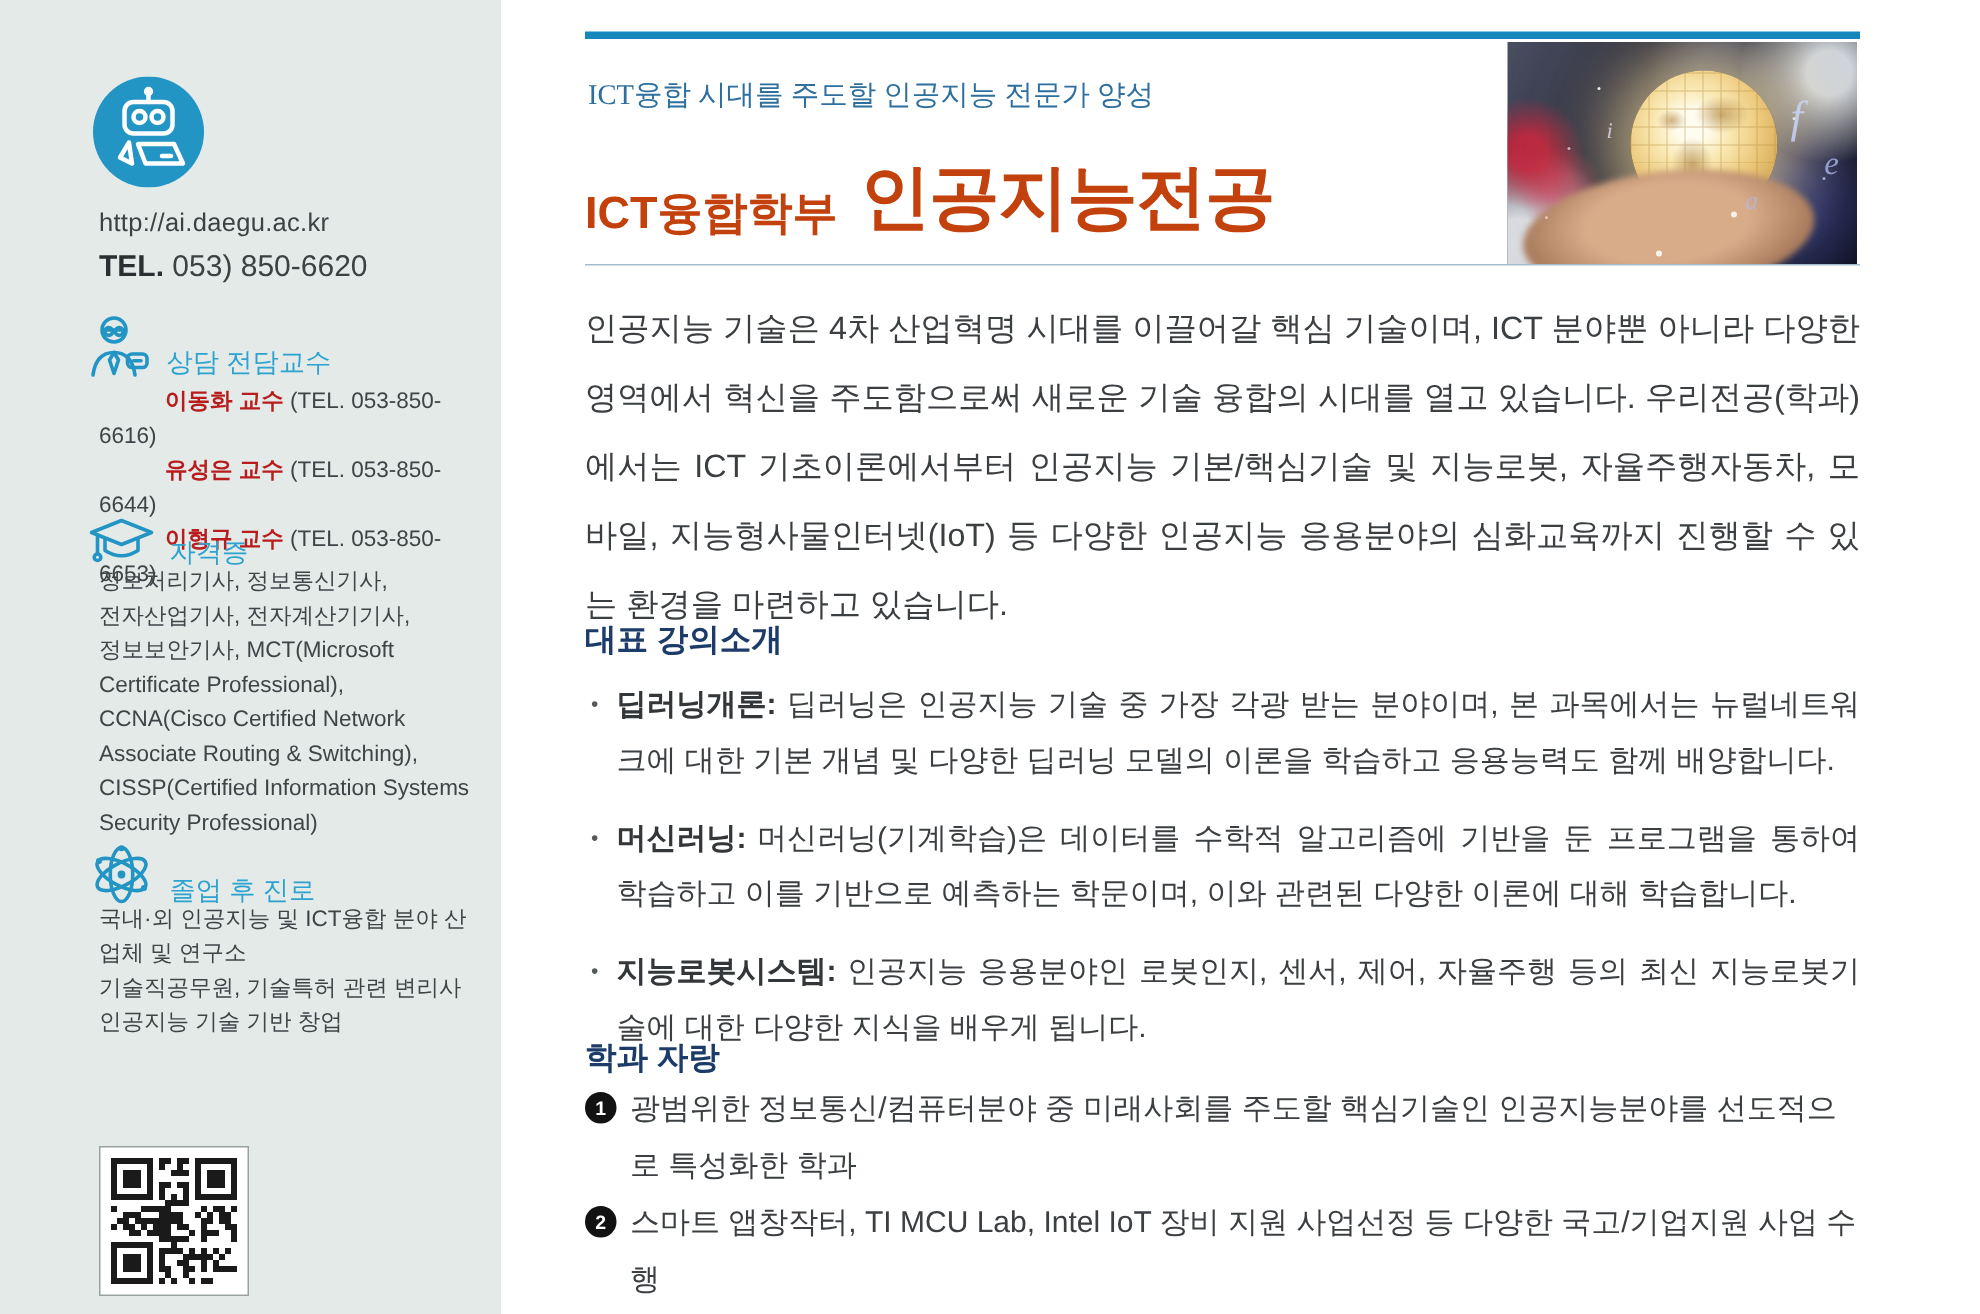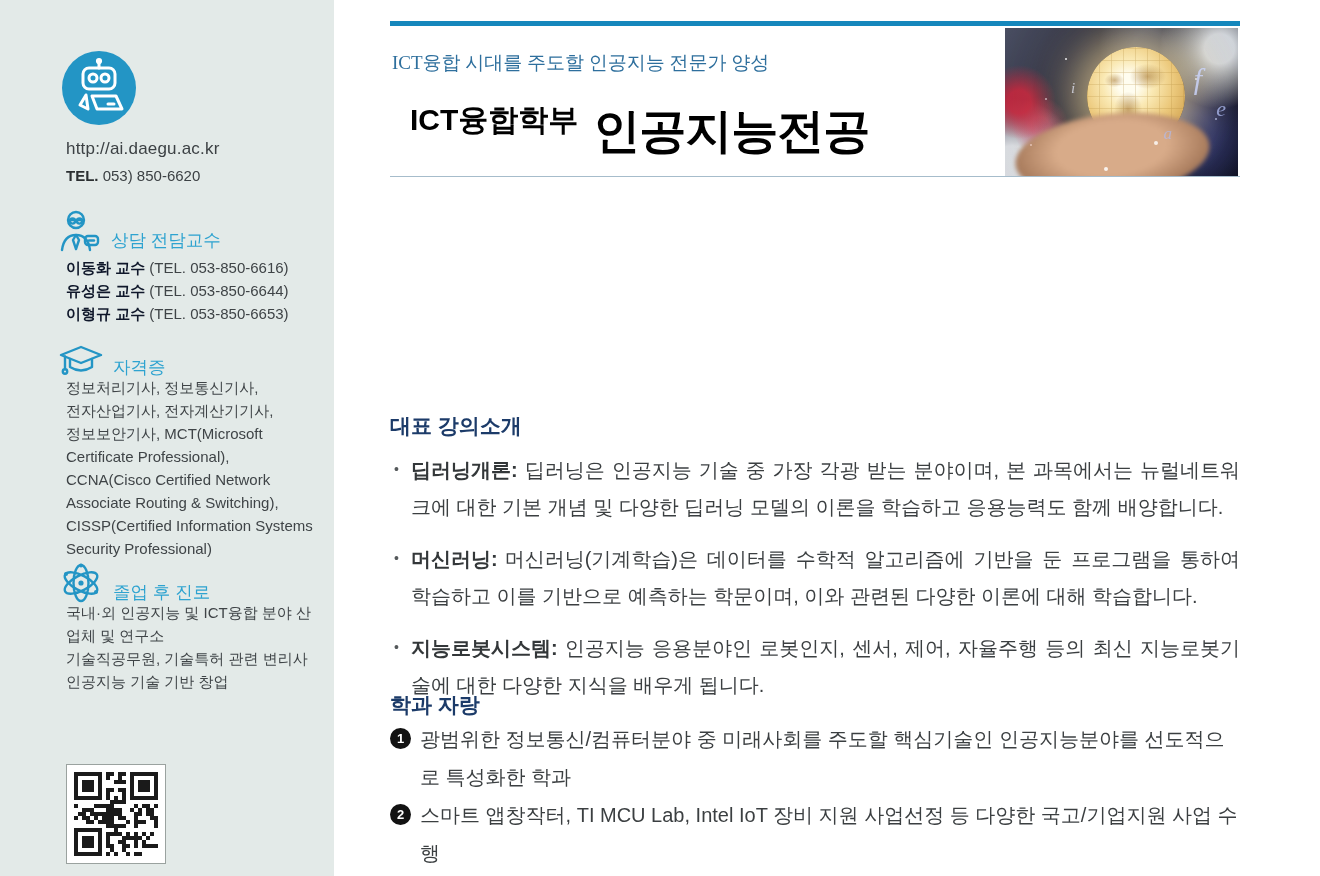--- a/index.html
+++ b/index.html
@@ -3,40 +3,40 @@
 <meta charset="utf-8">
 <style>
   html,body{margin:0;padding:0;background:#fff;}
   .page{position:relative;width:1320px;height:876px;background:#ffffff;overflow:hidden;
         font-family:"Liberation Sans","DejaVu Sans",sans-serif;}
 
   
   .sidebar{position:absolute;left:0;top:0;width:334px;height:876px;background:#e3eae8;}
   .logo-badge{position:absolute;left:62px;top:51px;width:74px;height:74px;}
   .side-url{position:absolute;left:66px;top:139px;font-size:17px;color:#3c4144;letter-spacing:.2px;}
-  .side-tel{position:absolute;left:66px;top:167px;font-size:15px;color:#3c4144;text-align:center;}
+  .side-tel{position:absolute;left:66px;top:167px;font-size:20px;color:#3c4144;text-align:center;}
   .side-tel b{color:#2b2f31;}
   .sec-head{position:absolute;left:58px;display:flex;align-items:flex-end;gap:9px;}
   .sec-head .t{color:#2ea3d0;font-weight:normal;font-size:17.5px;padding-bottom:6px;white-space:nowrap;}
   .head-prof{top:208px;}
   .head-cert{top:341px;}
   .head-career{top:560px;}
   .sec-body{position:absolute;left:66px;width:256px;font-size:15px;line-height:23px;color:#3f4447;}
   .body-prof{top:256px;}
-  .body-prof .name{font-weight:bold;color:#0f172a;}
+  .body-prof .name{font-weight:bold;color:#b91c1c;margin-left:44px;}
   .body-cert{top:376px;white-space:pre-line;}
   .body-career{top:601px;}
   .qr-box{position:absolute;left:66px;top:764px;width:98px;height:98px;background:#fff;
           border:1px solid #9aa29f;display:flex;align-items:center;justify-content:center;}
 
   
   .topline{position:absolute;left:390px;top:21px;width:850px;height:5px;background:#1587bc;}
   .tagline{position:absolute;left:392px;top:50px;font-family:"Liberation Serif","DejaVu Serif",serif;
            font-size:19px;color:#2e6f9d;}
-  .title-row{position:absolute;left:410px;top:100px;display:flex;align-items:flex-start;gap:15px;color:#000000;}
+  .title-row{position:absolute;left:390px;top:100px;display:flex;align-items:flex-end;gap:15px;color:#c2410c;}
   .dept{font-size:30px;font-weight:bold;}
   .major{font-size:47px;font-weight:bold;letter-spacing:-1px;}
   .sep{position:absolute;left:390px;top:176px;width:850px;height:1px;background:#a6bccb;}
 
   
   .photo{position:absolute;left:1005px;top:28px;width:233px;height:148px;overflow:hidden;
     background:
       radial-gradient(circle at 6% 50%, rgba(205,35,60,.85) 0 5%, rgba(205,35,60,0) 16%),
       radial-gradient(circle at 15% 66%, rgba(235,80,110,.55) 0 4%, rgba(235,80,110,0) 13%),
       radial-gradient(circle at 3% 94%, rgba(225,228,232,.95) 0 8%, rgba(225,228,232,0) 26%),
@@ -411,20 +411,21 @@
     <div class="hand"></div>
     <span class="pglyph g0">f</span>
     <span class="pglyph g1">e</span>
     <span class="pglyph g2">i</span>
     <span class="pglyph g3">a</span>
     <span class="sparks"></span>
   </div>
 
   <div class="sep"></div>
 
+  <div class="intro">인공지능 기술은 4차 산업혁명 시대를 이끌어갈 핵심 기술이며, ICT 분야뿐 아니라 다양한 영역에서 혁신을 주도함으로써 새로운 기술 융합의 시대를 열고 있습니다. 우리전공(학과)에서는 ICT 기초이론에서부터 인공지능 기본/핵심기술 및 지능로봇, 자율주행자동차, 모바일, 지능형사물인터넷(IoT) 등 다양한 인공지능 응용분야의 심화교육까지 진행할 수 있는 환경을 마련하고 있습니다.</div>
 
   <div class="sec-title courses-title">대표 강의소개</div>
   <div class="courses">
     <div class="bullet-item">
       <span class="dot">•</span><span class="term">딥러닝개론:</span><span>딥러닝은 인공지능 기술 중 가장 각광 받는 분야이며, 본 과목에서는 뉴럴네트워크에 대한 기본 개념 및 다양한 딥러닝 모델의 이론을 학습하고 응용능력도 함께 배양합니다.</span>
     </div>
     <div class="bullet-item">
       <span class="dot">•</span><span class="term">머신러닝:</span><span>머신러닝(기계학습)은 데이터를 수학적 알고리즘에 기반을 둔 프로그램을 통하여 학습하고 이를 기반으로 예측하는 학문이며, 이와 관련된 다양한 이론에 대해 학습합니다.</span>
     </div>
     <div class="bullet-item">

